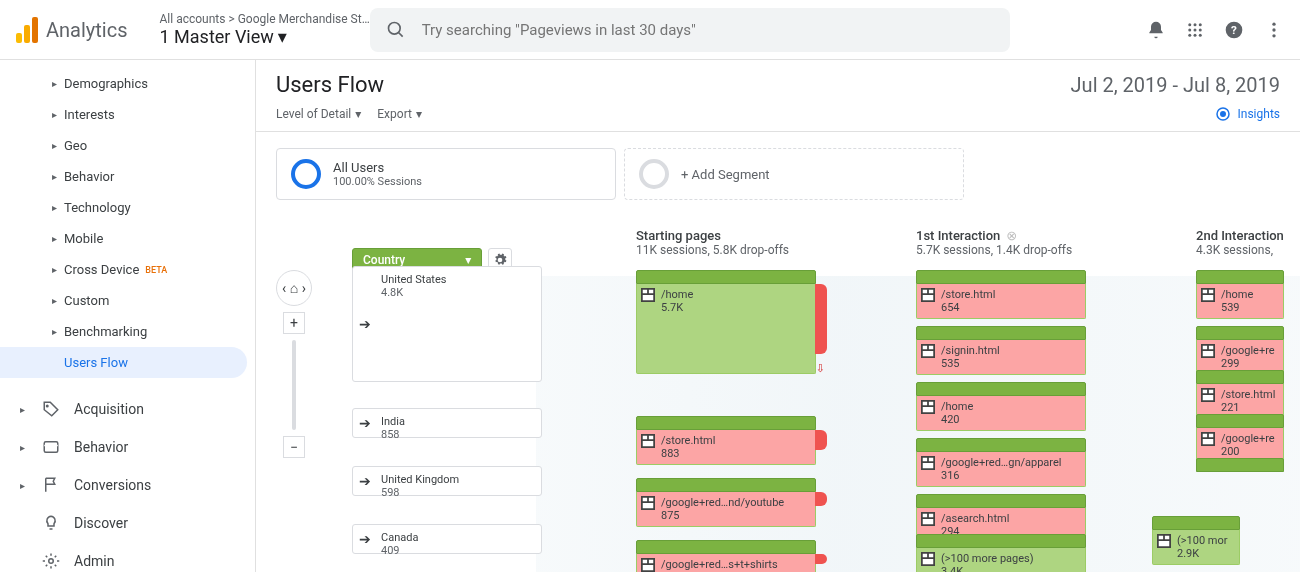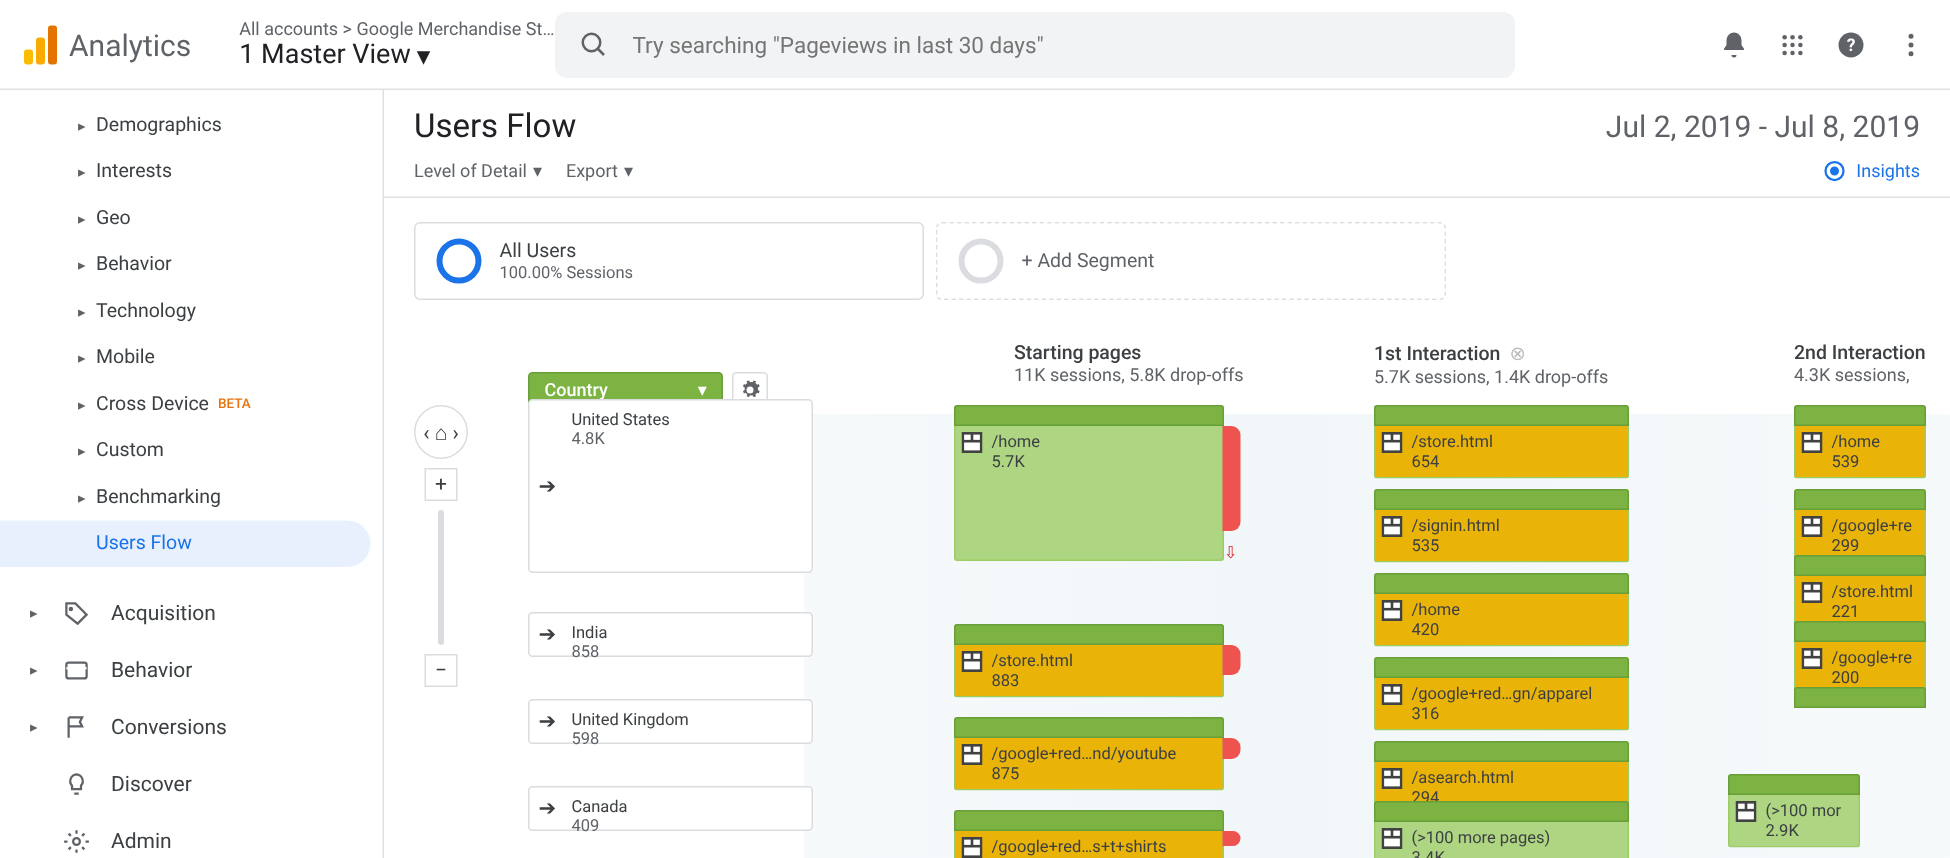--- a/index.html
+++ b/index.html
@@ -54,21 +54,21 @@
 .col-head{position:absolute;top:12px;font-size:13px}
 .col-head .title{font-weight:500;color:#3c4043;display:flex;align-items:center;gap:6px}
 .col-head .sub{color:#5f6368;font-size:12px}
 .col-head .x{color:#bdbdbd;cursor:pointer}
 .node{position:absolute;border:1px solid #dadce0;border-radius:3px;background:#fff;padding:6px 8px 6px 28px;font-size:11px;color:#3c4043;min-width:190px}
 .node .arrow{position:absolute;left:6px;top:50%;transform:translateY(-50%);font-size:14px}
 .node .val{color:#5f6368}
 .page-node{position:absolute;font-size:11px}
 .page-node .bar{height:14px;border-radius:2px 2px 0 0;background:#7cb342;border:1px solid #689f38}
 .page-node .body{background:#aed581;border:1px solid #9ccc65;border-top:none;padding:4px 6px 4px 24px;position:relative;border-radius:0 0 2px 2px}
-.page-node .body.light{background:#eab308}
+.page-node .body.light{background:#fca5a5}
 .page-node .icon{position:absolute;left:4px;top:4px;width:14px;height:14px}
 .page-node .dropoff{position:absolute;right:-12px;top:0;width:12px;background:#ef5350;border-radius:0 6px 6px 0}
 .flow-bg{position:absolute;left:280px;top:60px;right:0;bottom:0;background:linear-gradient(90deg,rgba(200,220,230,0.15) 0%,rgba(200,220,230,0.25) 40%,rgba(200,220,230,0.15) 100%)}
 </style>
 </head>
 <body>
 
 <div class="topbar">
   <div class="logo">
     <div class="logo-bars">
@@ -250,21 +250,21 @@
             </svg>
           </div>
       </div>
       <div class="flow-controls">
         <div class="home-ctrl">‹ ⌂ ›</div>
         <div class="zoom-ctrl">+</div>
         <div class="zoom-track"></div>
         <div class="zoom-ctrl">−</div>
       </div>
       <div id="col-heads">
-          <div class="col-head" style="left: 380px; margin-left: 40px;">
+          <div class="col-head" style="left: 380px;">
             <div class="title">
               <span>Starting pages</span>
             </div>
             <div class="sub">11K sessions, 5.8K drop-offs</div>
           </div>
           <div class="col-head" style="left: 660px;">
             <div class="title">
               <span>1st Interaction</span>
               <span class="x">⊗</span>
             </div>

